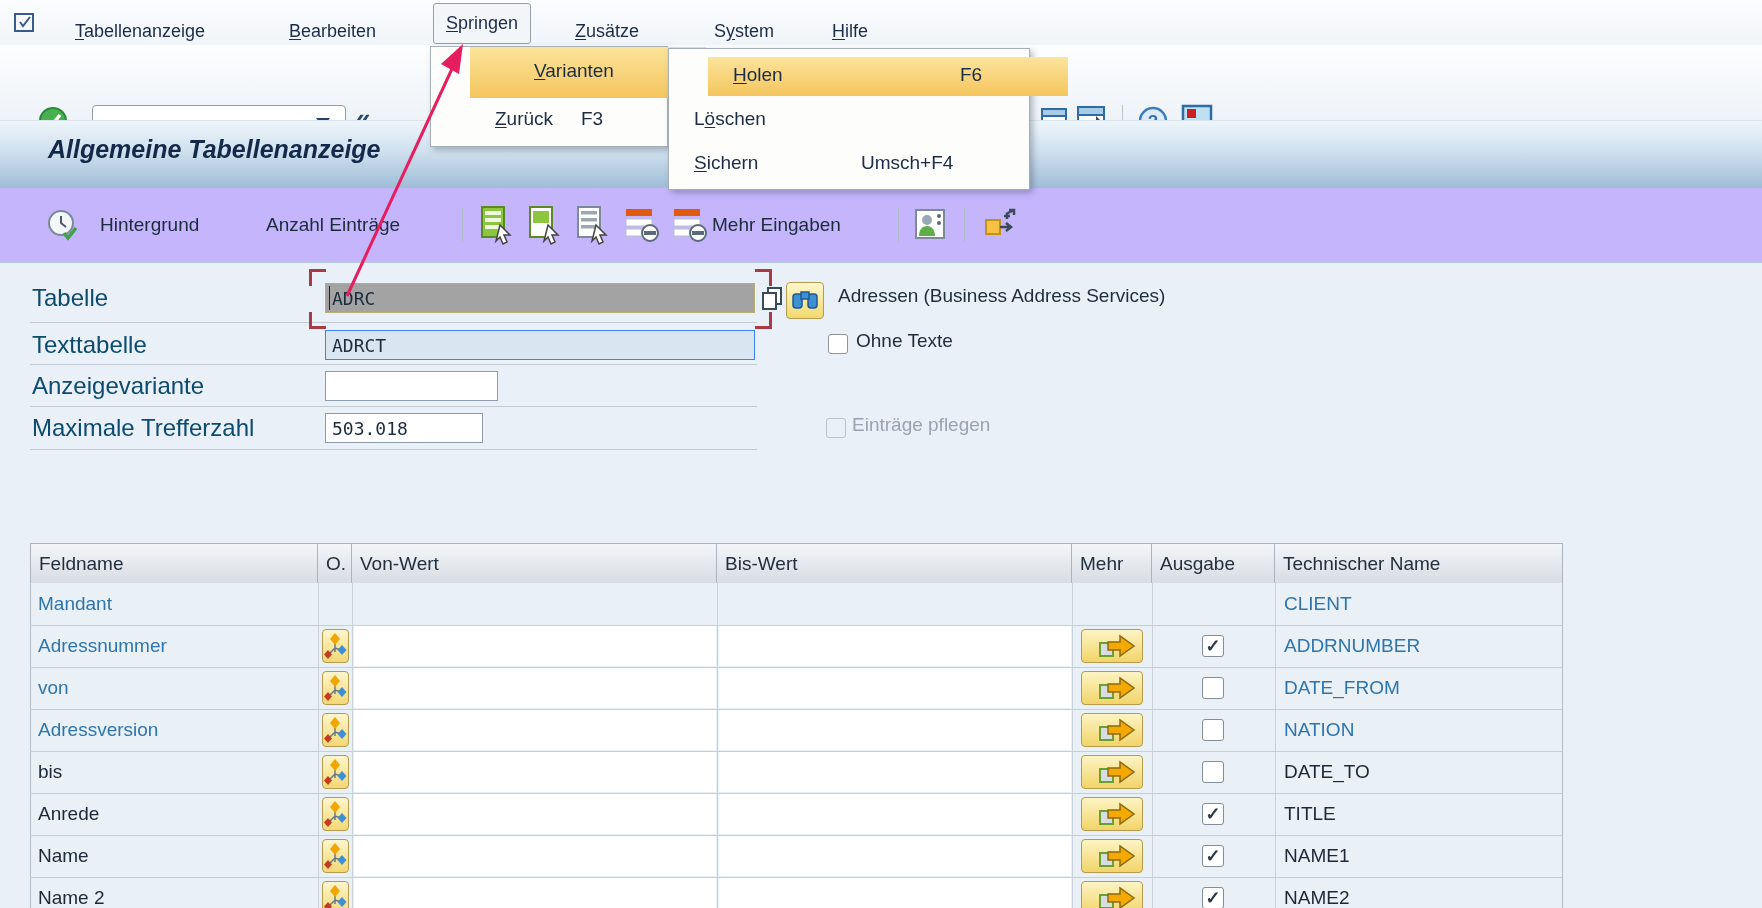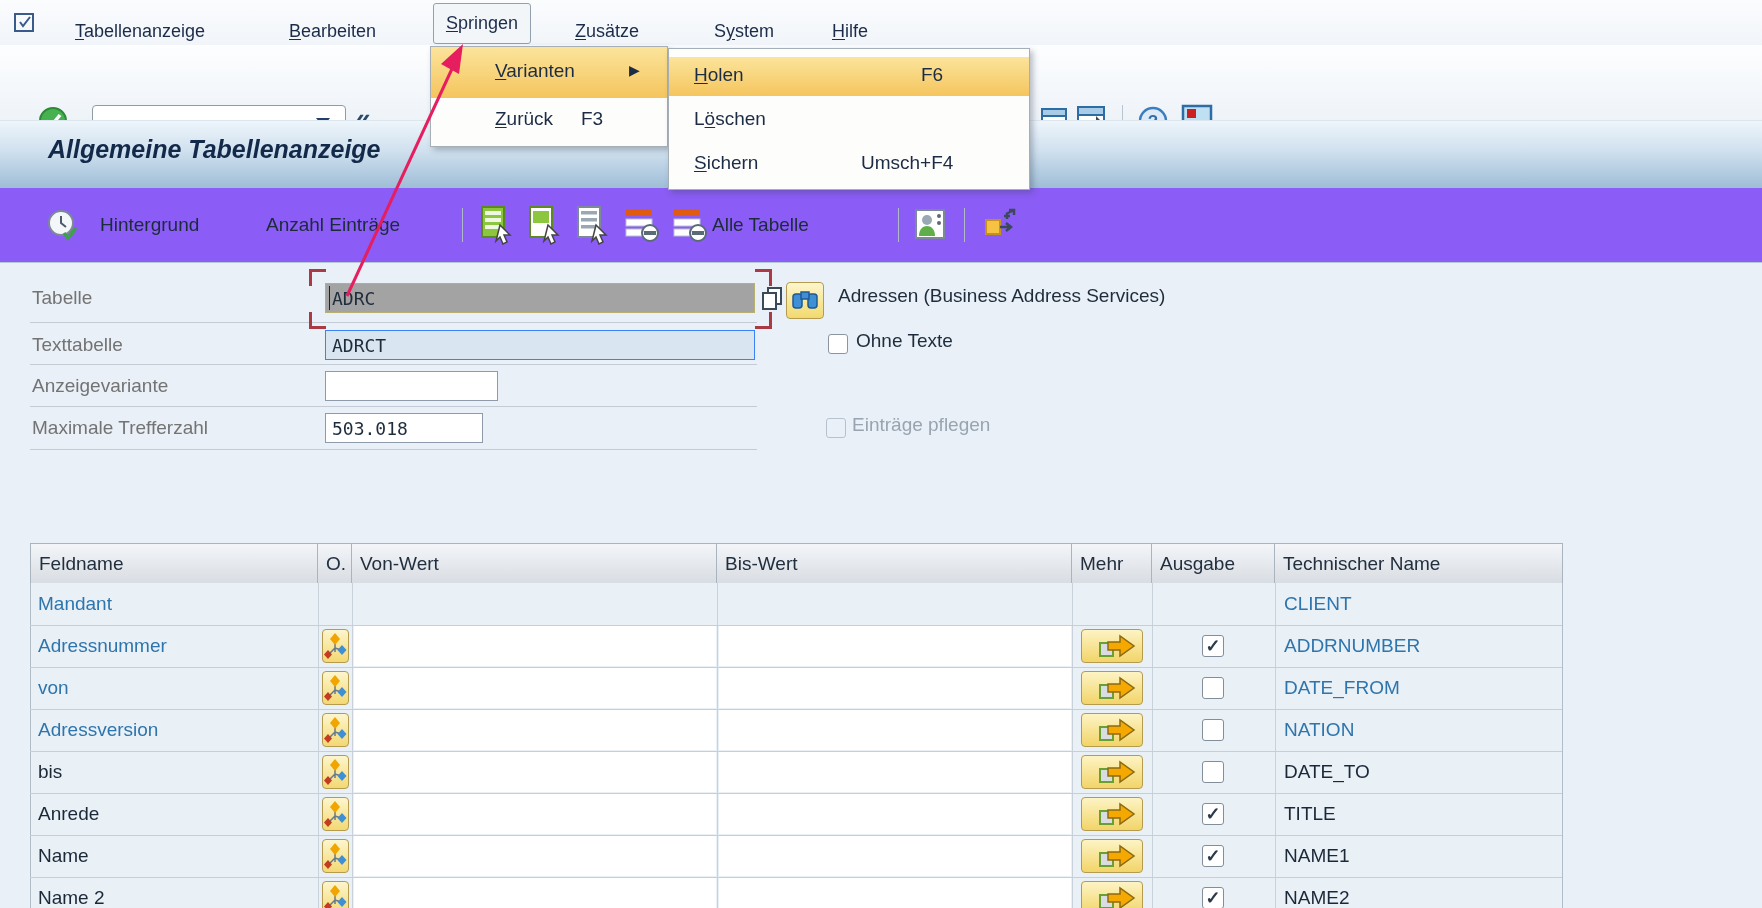--- a/index.html
+++ b/index.html
@@ -26,27 +26,27 @@
   .collapse{position:absolute;left:356px;top:58px;font-size:26px;font-weight:bold;color:#2b4a6b;}
   .tb-sep{position:absolute;top:60px;width:1px;height:32px;background:#b9c5cf;}
 
   
   .titlebar{left:0;top:120px;width:1762px;height:68px;
             background:linear-gradient(#eef5fb 0%,#cfe0ee 45%,#9dbcd6 100%);
             border-top:1px solid #dce6ef;border-bottom:1px solid #7f9cb4;}
   .titletext{position:absolute;left:48px;top:14px;font-size:25px;font-weight:bold;font-style:italic;color:#13294a;}
 
   
-  .apptb{left:0;top:188px;width:1762px;height:74px;background:#8b5cf6;border-bottom:1px solid #b7c8d5;}
+  .apptb{left:0;top:188px;width:1762px;height:74px;background:#c4b5fd;border-bottom:1px solid #b7c8d5;}
   .apptb .txtbtn{position:absolute;top:0;height:74px;line-height:74px;font-size:19px;color:#1c2b3a;cursor:default;}
   .at-sep{position:absolute;top:20px;width:1px;height:34px;background:#aebbc6;}
   .icbtn{position:absolute;top:17px;width:38px;height:40px;border-radius:4px;}
 
   
-  .flabel{position:absolute;left:32px;height:30px;line-height:30px;font-size:19px;color:#737373;}
+  .flabel{position:absolute;left:32px;height:30px;line-height:30px;font-size:24px;color:#0c4a6e;}
   .ffield{position:absolute;height:30px;line-height:30px;font-family:"DejaVu Sans Mono",monospace;
           font-size:18px;padding-left:6px;box-sizing:border-box;}
   .fsep{position:absolute;left:30px;width:727px;height:1px;background:#c3ccd5;}
   .cbx{position:absolute;width:20px;height:20px;background:#fff;border:1px solid #8a95a0;border-radius:3px;
        box-sizing:border-box;}
   .cbx-dis{background:#e9f0f7;border-color:#b8c2cc;}
   .desc{position:absolute;font-size:19px;color:#1e2c3c;text-align:center;}
 
   
   .selbar{left:30px;top:505px;width:1533px;height:33px;
@@ -64,21 +64,21 @@
   .optbtn{position:absolute;width:27px;height:34px;border:1px solid #b49b4e;border-radius:4px;
           background:linear-gradient(#fdf6cd,#f3d873);box-sizing:border-box;}
   .morebtn{position:absolute;width:62px;height:34px;border:1px solid #b49b4e;border-radius:4px;
           background:linear-gradient(#fdf4c4,#f2d469);box-sizing:border-box;}
   .outcbx{position:absolute;width:22px;height:22px;background:#fff;border:1px solid #828e99;border-radius:3px;
           box-sizing:border-box;text-align:center;line-height:20px;font-size:18px;font-weight:bold;color:#2b3a4a;}
 
   
   .panel{position:absolute;background:#fdfdfc;border:1px solid #a6aeb6;box-shadow:3px 3px 6px rgba(60,70,90,.35);z-index:50;}
   .prow{position:absolute;left:0;width:100%;font-size:19px;color:#1c2c44;}
-  .amber{background:linear-gradient(#fbe49b,#f5c55e);}
+  .amber{background:linear-gradient(#fbe49b,#f5c55e);margin-left:39px;}
   .ptext{position:absolute;}
   .pshort{position:absolute;text-align:left;}
 
   .annot{position:absolute;left:0;top:0;width:1762px;height:908px;z-index:90;pointer-events:none;}
   .rbr{position:absolute;width:14px;height:14px;z-index:45;}
 </style>
 </head>
 <body>
 
 <div id="screen">
@@ -195,21 +195,21 @@
     </span>
     <span class="icbtn" style="left:672px">
       <svg width="36" height="40" viewBox="0 0 36 40">
           <rect x="2" y="4" width="26" height="7" fill="#e05a10"></rect>
           <rect x="2" y="14" width="26" height="7" fill="#fff" stroke="#b9c2cc" stroke-width="1"></rect>
           <rect x="2" y="24" width="26" height="7" fill="#fff" stroke="#b9c2cc" stroke-width="1"></rect>
           <circle cx="26" cy="28" r="8" fill="#fff" stroke="#5a6a78" stroke-width="2"></circle>
           <rect x="20" y="26" width="12" height="4" fill="#5a6a78"></rect>
         </svg>
     </span>
-    <span class="txtbtn" style="left:712px">Alle Tabelle</span>
+    <span class="txtbtn" style="left:712px">Mehr Eingaben</span>
     <span class="at-sep" style="left:898px"></span>
     <span class="abs" style="left:914px;top:20px">
       <svg width="32" height="34" viewBox="0 0 32 34">
           <rect x="2" y="2" width="28" height="28" fill="#fff" stroke="#7c8a98" stroke-width="2"></rect>
           <circle cx="13" cy="12" r="5" fill="#9aa8b4"></circle>
           <path d="M5 28 c0 -7 4 -10 8 -10 c4 0 8 3 8 10 z" fill="#5fae4a"></path>
           <circle cx="25" cy="8" r="2" fill="#5a6a78"></circle>
           <circle cx="25" cy="15" r="2" fill="#5a6a78"></circle>
         </svg>
     </span>

